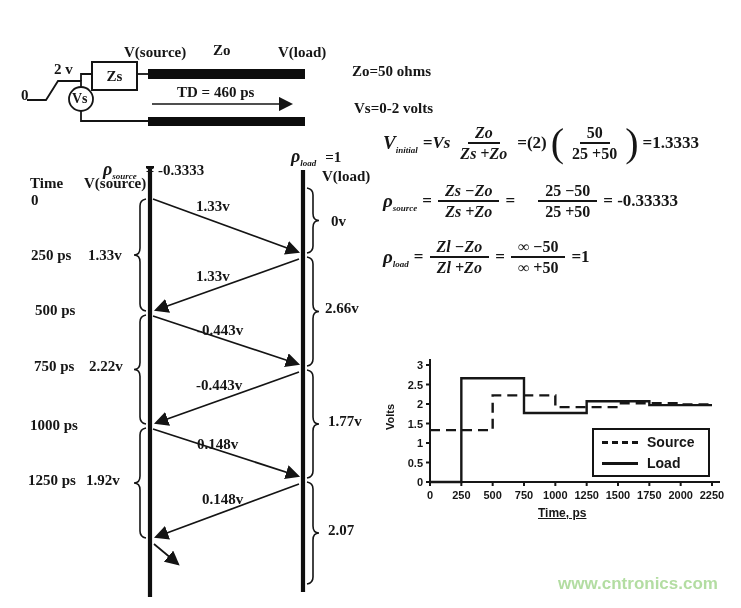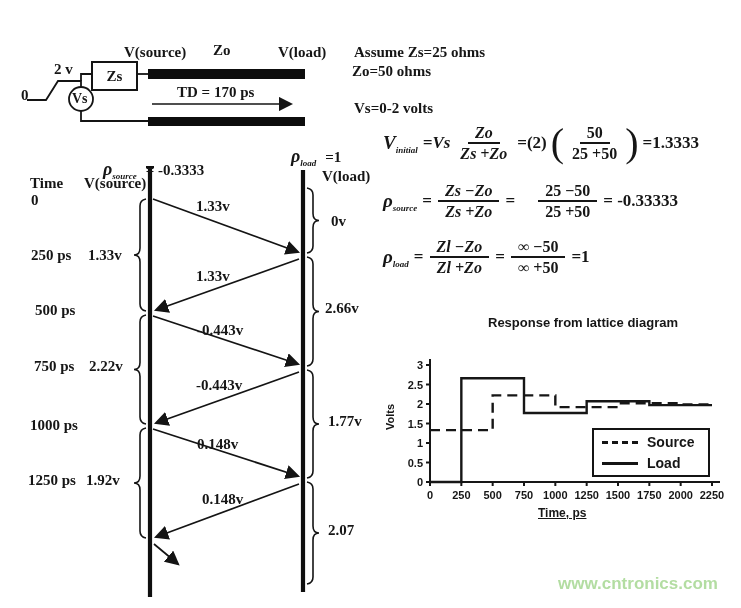--- a/index.html
+++ b/index.html
@@ -97,23 +97,22 @@
 
   <span class="t" style="left:21px;top:87px;">0</span>
   <span class="t" style="left:54px;top:61px;">2 v</span>
   <span class="t sm" style="left:72px;top:91px;">Vs</span>
   <div class="boxed" style="left:91px;top:61px;width:43px;height:26px;line-height:26px;font-weight:700;font-size:15px;">
     <span>Zs</span>
   </div>
   <span class="t" style="left:124px;top:44px;">V(source)</span>
   <span class="t" style="left:213px;top:42px;">Zo</span>
   <span class="t" style="left:278px;top:44px;">V(load)</span>
-  <span class="t" style="left:177px;top:84px;">TD = 170 ps</span>
-
-  <span class="t" style="left:354px;top:44px;">Assume Zs=25 ohms</span>
+  <span class="t" style="left:177px;top:84px;">TD = 460 ps</span>
+
   <span class="t" style="left:352px;top:63px;">Zo=50 ohms</span>
   <span class="t" style="left:354px;top:100px;">Vs=0-2 volts</span>
 
   <div class="equation" style="left:383px;top:124px;">
     <span><span class="eq-var">V</span><span class="eq-sub">initial</span></span>
     <span class="eq-piece">=Vs</span>
     <span class="frac">
         <span class="num">Zo</span>
         <span class="den">Zs +Zo</span>
       </span>
@@ -182,21 +181,20 @@
   <span class="t" style="left:197px;top:322px;">-0.443v</span>
   <span class="t" style="left:196px;top:377px;">-0.443v</span>
   <span class="t" style="left:197px;top:436px;">0.148v</span>
   <span class="t" style="left:202px;top:491px;">0.148v</span>
 
   <span class="t" style="left:331px;top:213px;">0v</span>
   <span class="t" style="left:325px;top:300px;">2.66v</span>
   <span class="t" style="left:328px;top:413px;">1.77v</span>
   <span class="t" style="left:328px;top:522px;">2.07</span>
 
-  <span class="t sans" style="left:488px;top:315px;font-size:13px;">Response from lattice diagram</span>
   <svg id="chart-svg">
       <line x1="40" y1="19" x2="40" y2="142" class="axis"></line>
       <line x1="40" y1="142" x2="330" y2="142" class="axis"></line>
       <line x1="40" y1="142" x2="40" y2="146" class="axis"></line>
       <text x="40" y="159" class="tick xtick">0</text>
       <line x1="71.33333333333333" y1="142" x2="71.33333333333333" y2="146" class="axis"></line>
       <text x="71.33333333333333" y="159" class="tick xtick">250</text>
       <line x1="102.66666666666666" y1="142" x2="102.66666666666666" y2="146" class="axis"></line>
       <text x="102.66666666666666" y="159" class="tick xtick">500</text>
       <line x1="134" y1="142" x2="134" y2="146" class="axis"></line>

